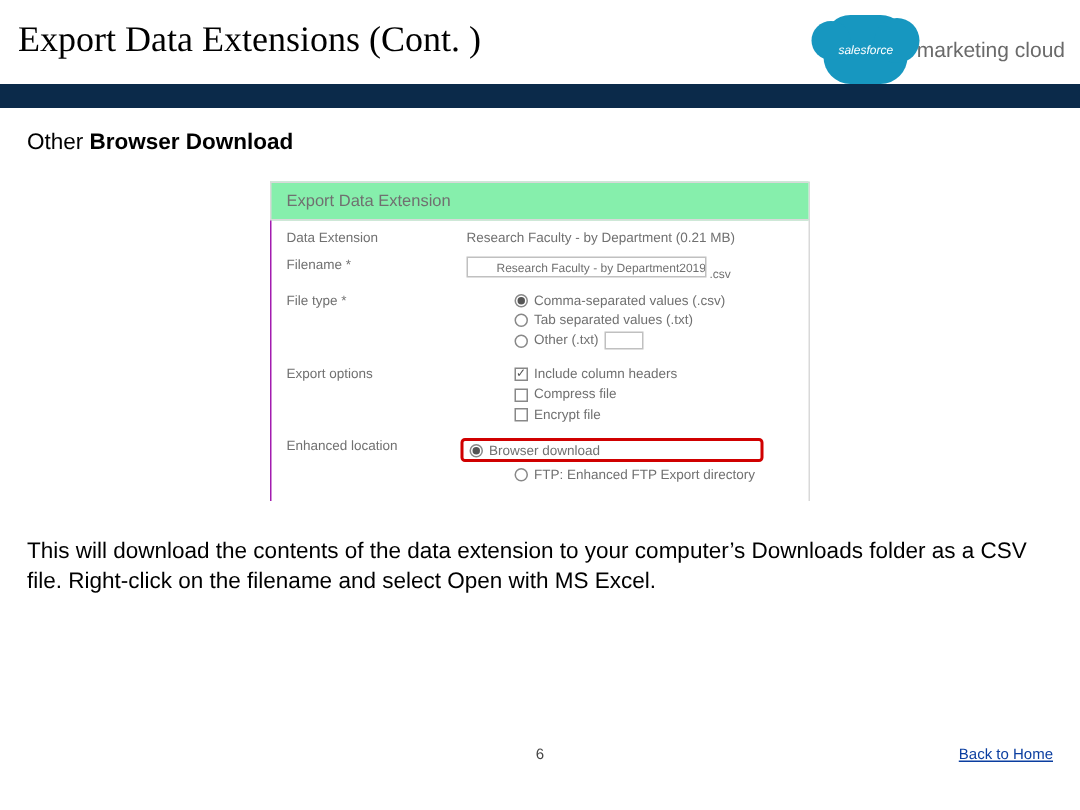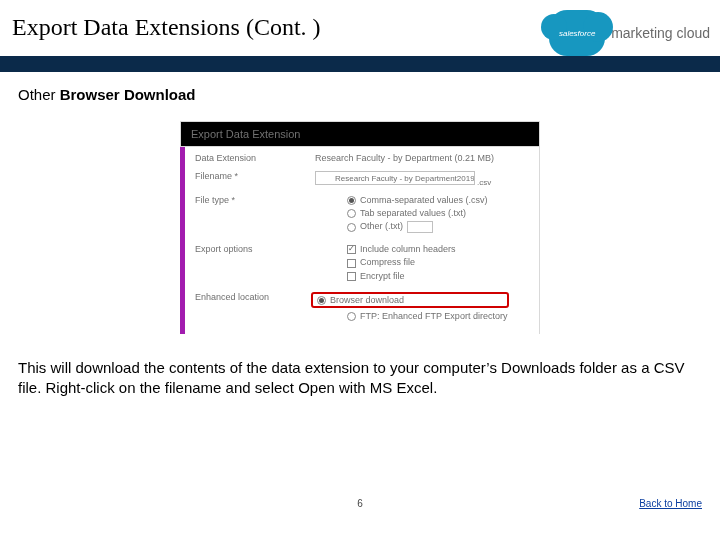--- a/index.html
+++ b/index.html
@@ -79,28 +79,28 @@
   .instruction .bold { font-weight: bold; }
   .screenshot {
     width: 360px;
     margin: 18px auto 0 auto;
     border-right: 1px solid #d9d9d9;
     font-size: 9px;
     color: #707070;
     background: #fff;
   }
   .ss-head {
-    background: #000000;
+    background: #86efac;
     border: 1px solid #d9d9d9;
     border-right: none;
     padding: 6px 10px;
     font-size: 11px;
   }
   .ss-body {
-    border-left: 5px solid #a21caf;
+    border-left: 1px solid #a21caf;
     padding: 0 0 8px 0;
   }
   .row {
     display: flex;
     padding: 6px 10px 2px 10px;
   }
   .row .lab {
     width: 120px;
     flex-shrink: 0;
   }

